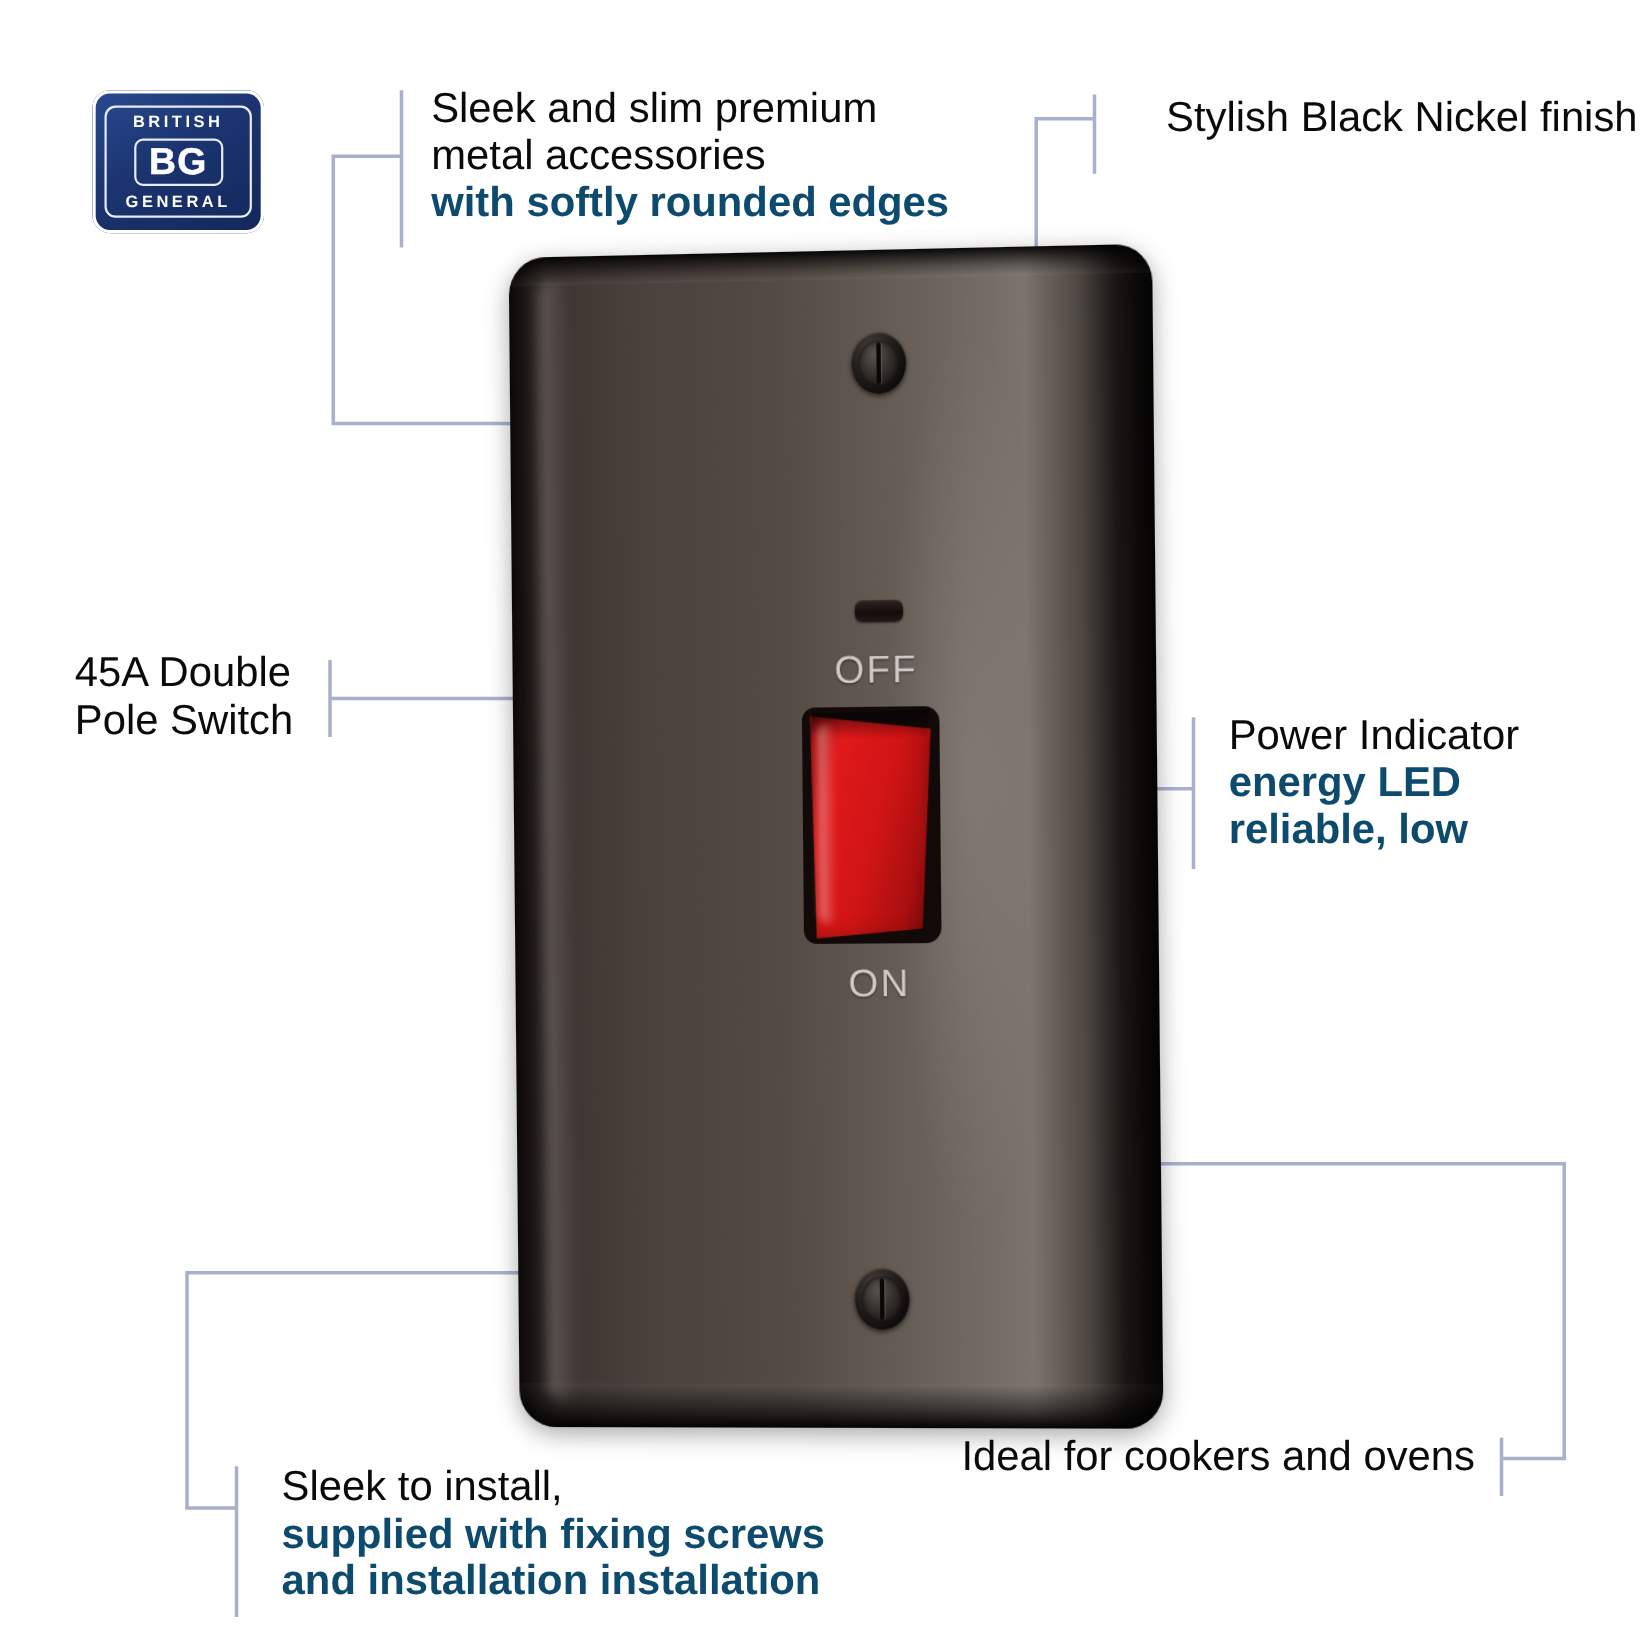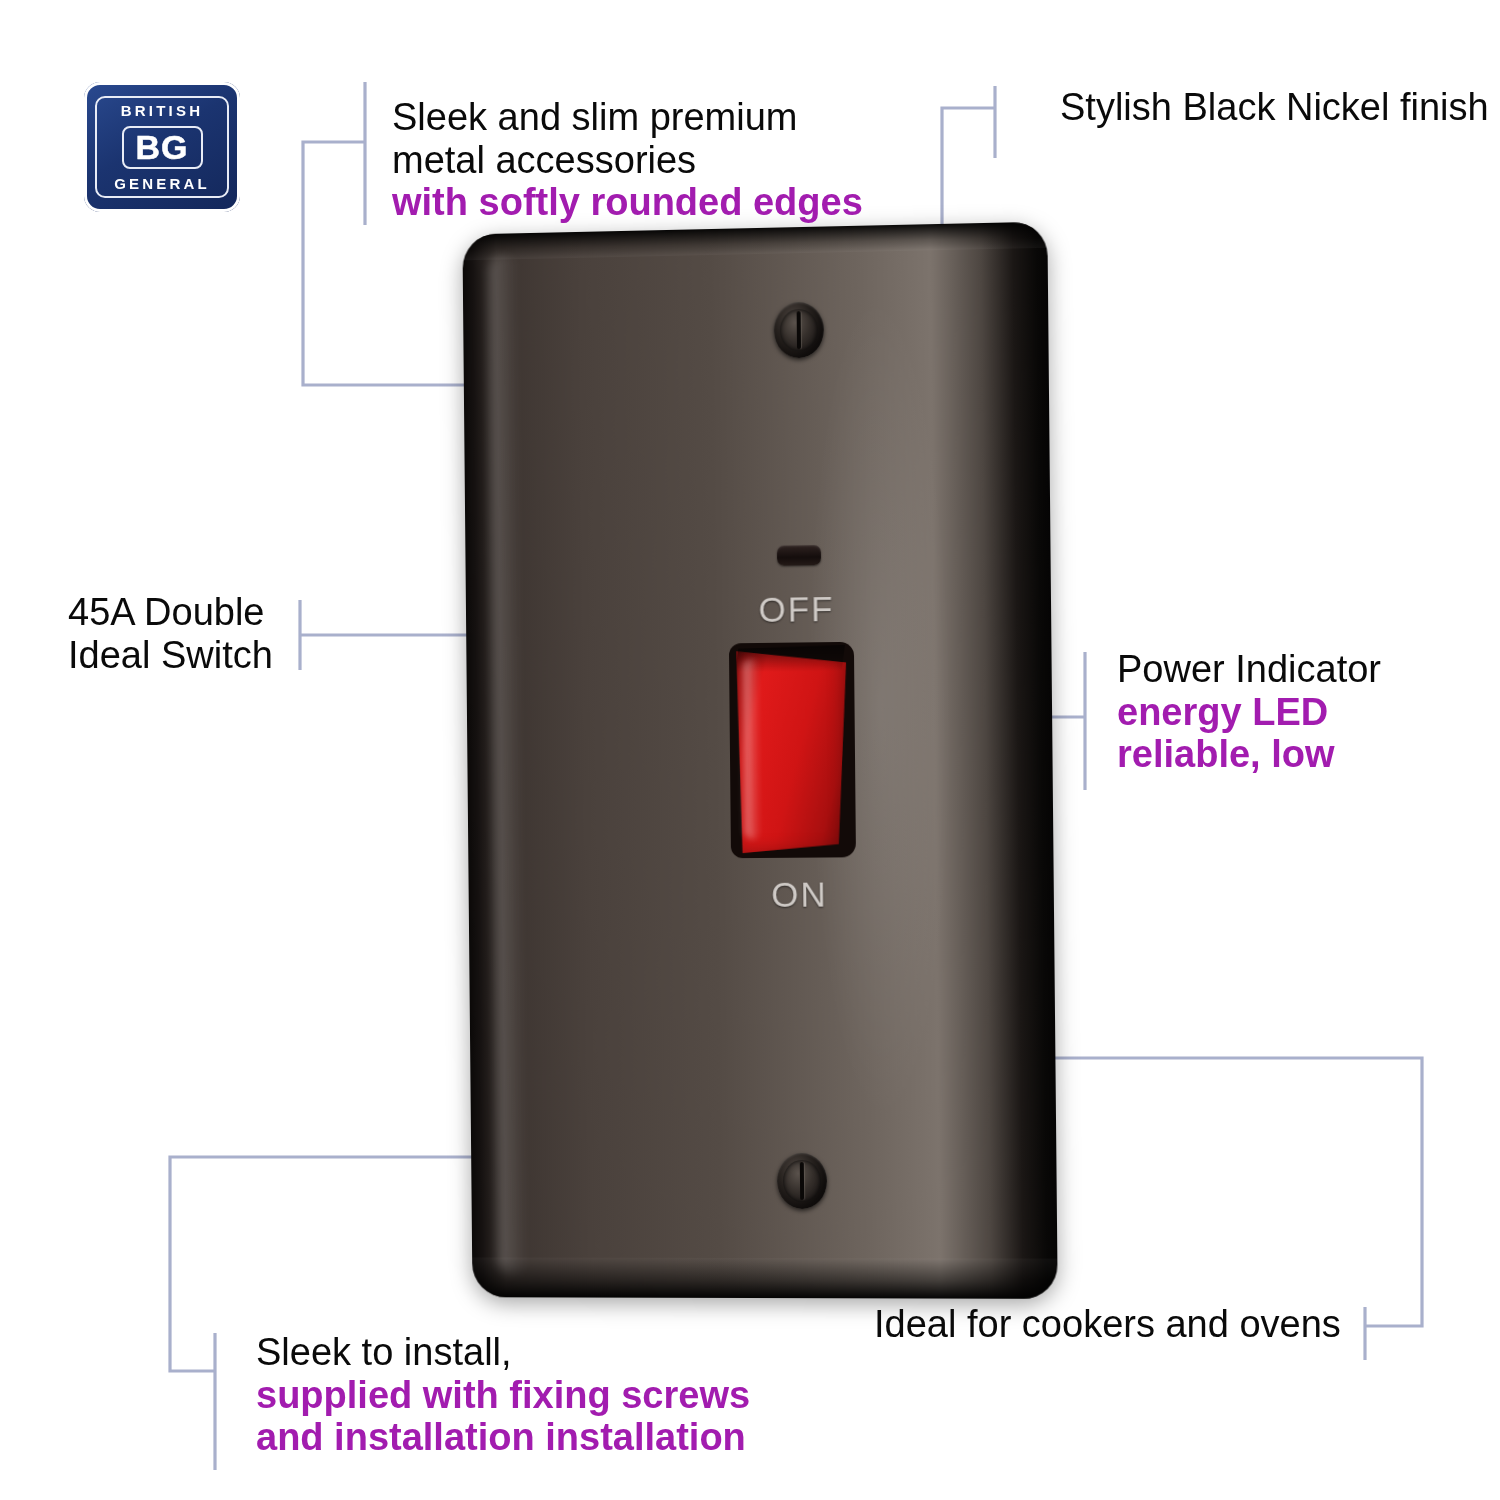--- a/index.html
+++ b/index.html
@@ -33,23 +33,23 @@
     border:2px solid #e8ecf6;border-radius:8px;
     padding:2px 12px 3px 12px;
     color:#fff;font-size:34px;font-weight:bold;line-height:1;letter-spacing:1px;
     -webkit-text-stroke:0.5px #fff;
   }
 
   
   .callout{position:absolute;line-height:1.12;}
   .ln{display:block;white-space:nowrap;}
   .ln.plain{color:#0a0a0a;font-size:38px;font-weight:400;}
-  .ln.bold{color:#a21caf;font-size:38px;font-weight:bold;}
-
-  #c-sleek{left:392px;top:96px;}
+  .ln.bold{color:#0c4a6e;font-size:38px;font-weight:bold;}
+
+  #c-sleek{left:392px;top:78px;}
   #c-finish{left:1060px;top:86px;}
   #c-switch{left:68px;top:591px;}
   #c-power{left:1117px;top:648px;}
   #c-install{left:256px;top:1331px;}
   #c-ideal{left:874px;top:1303px;}
 
   
   #leaders{position:absolute;left:0;top:0;width:1500px;height:1500px;pointer-events:none;}
 
   
@@ -224,21 +224,21 @@
     <span class="ln plain">metal accessories</span>
     <span class="ln bold">with softly rounded edges</span>
   </div>
 
   <div class="callout" id="c-finish">
     <span class="ln plain">Stylish Black Nickel finish</span>
   </div>
 
   <div class="callout" id="c-switch">
     <span class="ln plain">45A Double</span>
-    <span class="ln plain">Ideal Switch</span>
+    <span class="ln plain">Pole Switch</span>
   </div>
 
   <div class="callout" id="c-power">
     <span class="ln plain">Power Indicator</span>
     <span class="ln bold">energy LED</span>
     <span class="ln bold">reliable, low</span>
   </div>
 
   <div class="callout" id="c-install">
     <span class="ln plain">Sleek to install,</span>

